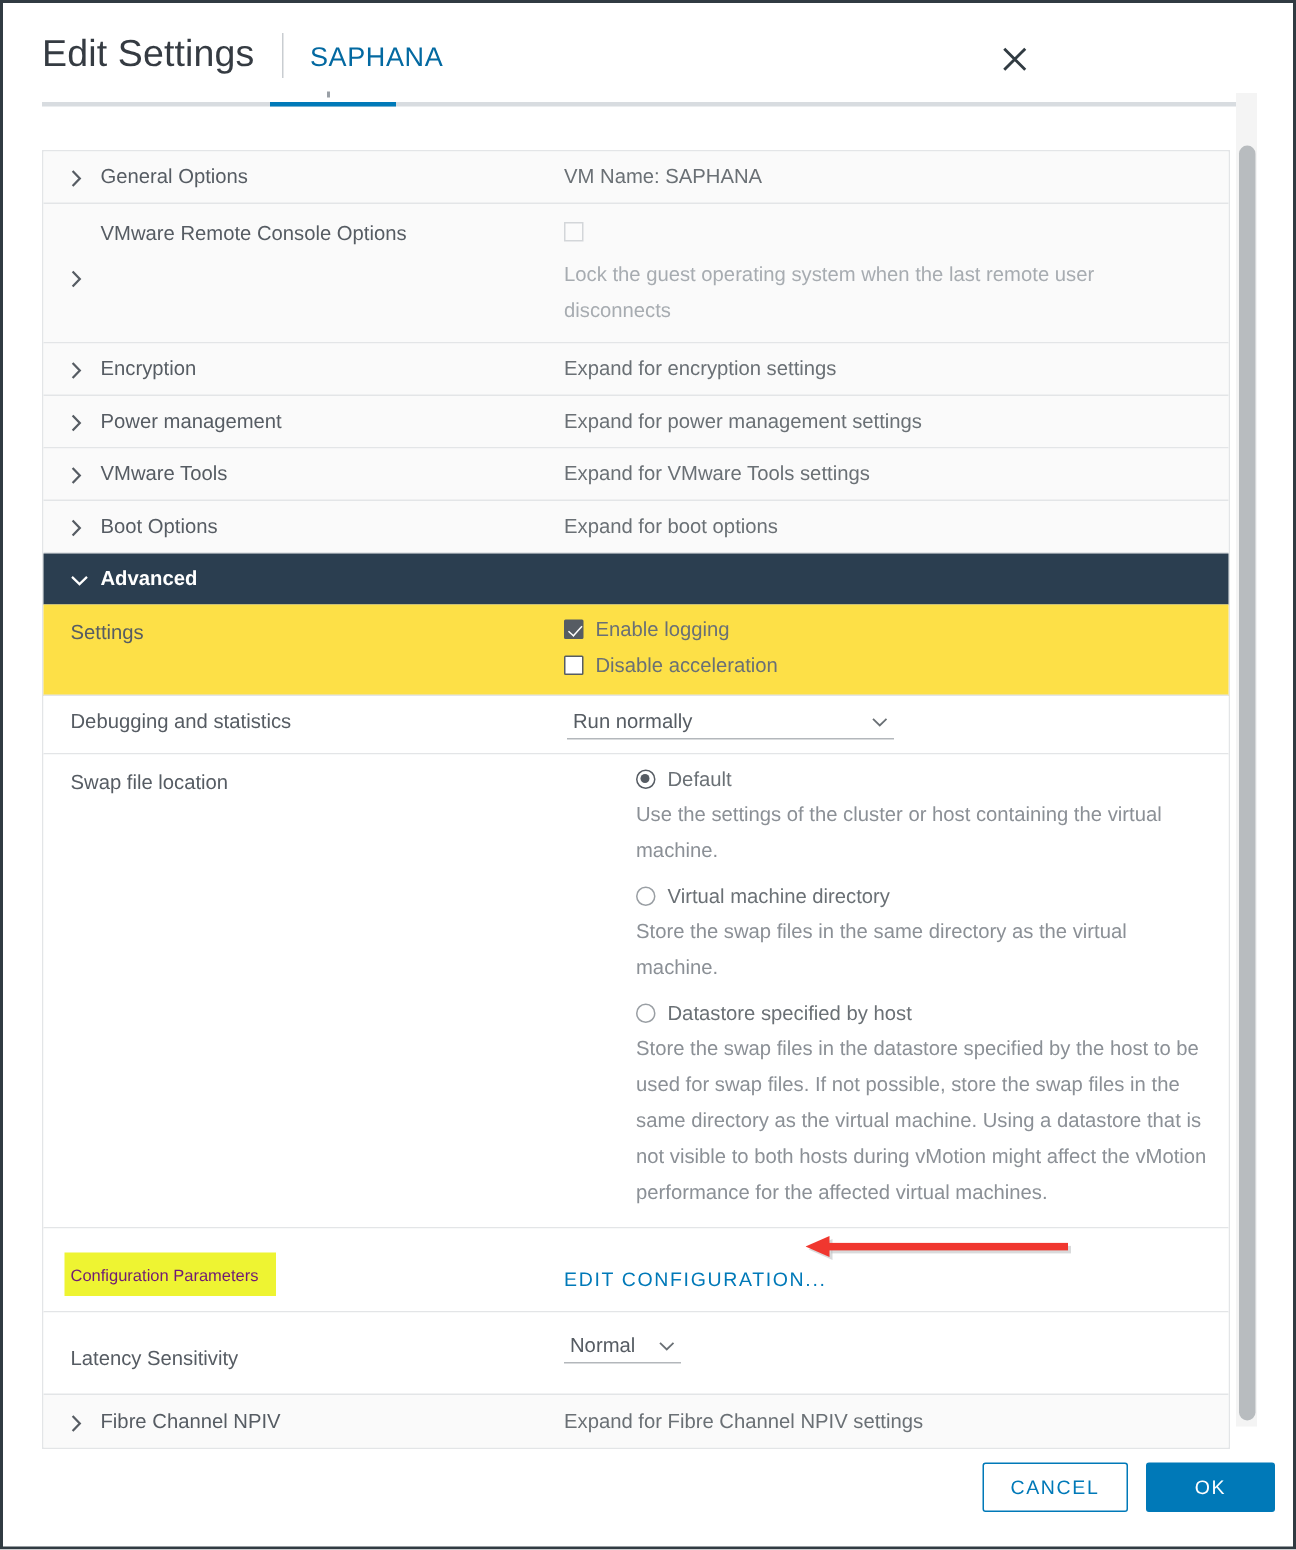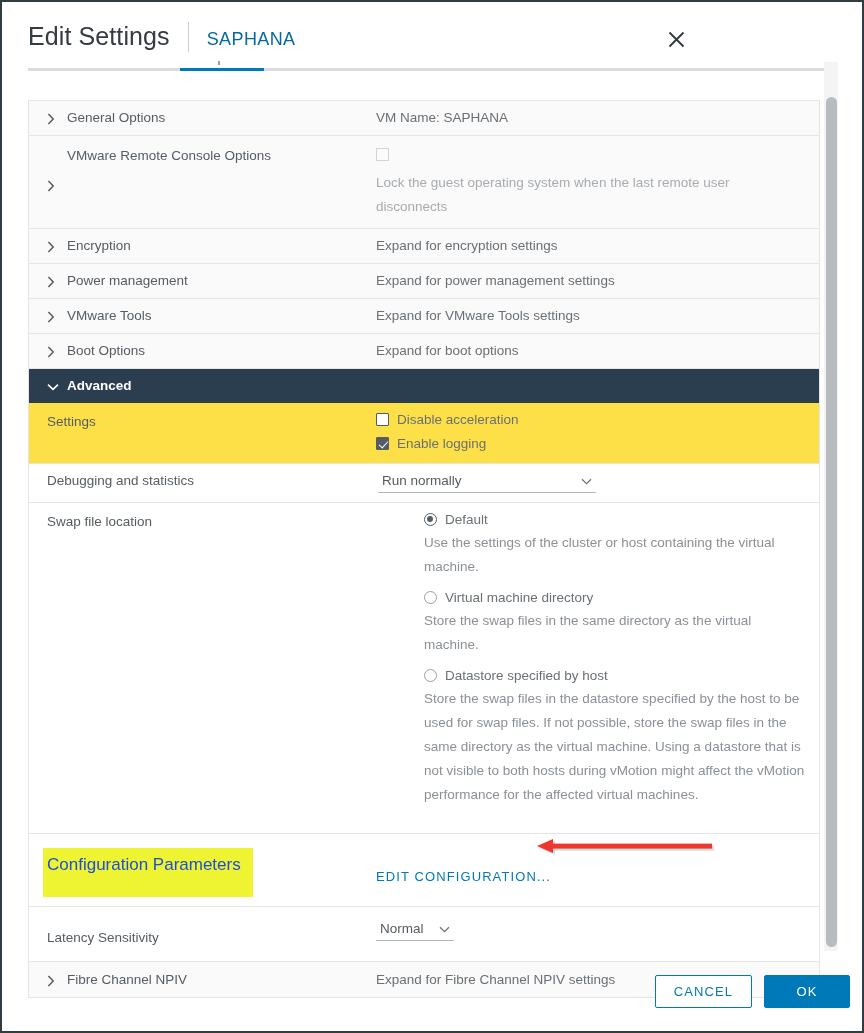--- a/index.html
+++ b/index.html
@@ -171,28 +171,28 @@
   .rb.on { border-color: #565c63; }
   .rb.on::after {
     content: ""; position: absolute; left: 2.3px; top: 2.3px;
     width: 6px; height: 6px; border-radius: 50%; background: #565c63;
   }
   .rblabel { font-size: 13.5px; color: #6a7075; }
   .desc {
     font-size: 13.5px; color: #8b9096; line-height: 24px;
     max-width: 437px; margin: 0 0 11px 0;
   }
-  .desc.last { margin-bottom: 17px; }
+  .desc.last { margin-bottom: 2px; }
 
   
   #row-config { background: #fff; min-height: 56px; }
   #row-config .lcell { align-items: center; padding-top: 14px; }
   .hl {
-    background: #eef432; color: #1d4ed8; padding: 8px 12px 24px 4px;
-    font-size: 17px; display: inline-block;
+    background: #eef432; color: #701a75; padding: 8px 12px 4px 4px;
+    font-size: 11px; display: inline-block;
     margin-left: -4px; line-height: 17px;
   }
   #row-config .rcell {
     display: flex; align-items: center; padding-top: 21px; position: relative;
   }
   #edit-config-link {
     color: #0079b8; font-size: 13px; letter-spacing: 1.1px;
     cursor: pointer; white-space: nowrap;
   }
   #arrow-annotation {
@@ -352,26 +352,26 @@
         </div>
         <div class="rcell"></div>
       </div>
 
       <div class="row" id="row-settings">
         <div class="lcell">
           <span class="label-txt">Settings</span>
         </div>
         <div class="rcell">
           <div class="cbline">
+            <span class="cbbox checked"></span>
+            <span class="cblabel">Enable logging</span>
+          </div>
+          <div class="cbline">
             <span class="cbbox"></span>
             <span class="cblabel">Disable acceleration</span>
-          </div>
-          <div class="cbline">
-            <span class="cbbox checked"></span>
-            <span class="cblabel">Enable logging</span>
           </div>
         </div>
       </div>
 
       <div class="row white">
         <div class="lcell">
           <span class="label-txt">Debugging and statistics</span>
         </div>
         <div class="rcell">
           <span class="sel" id="sel-debug">

